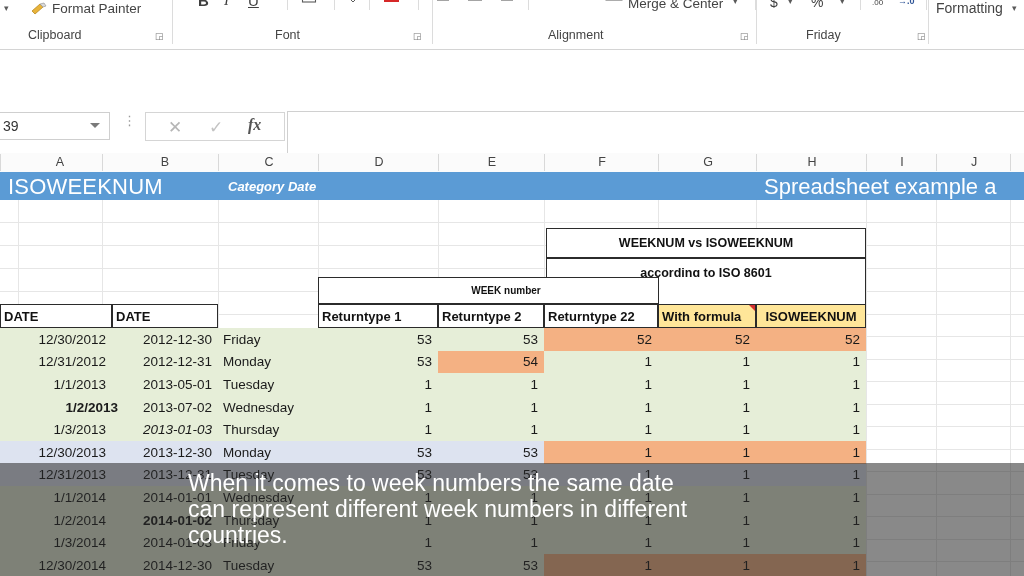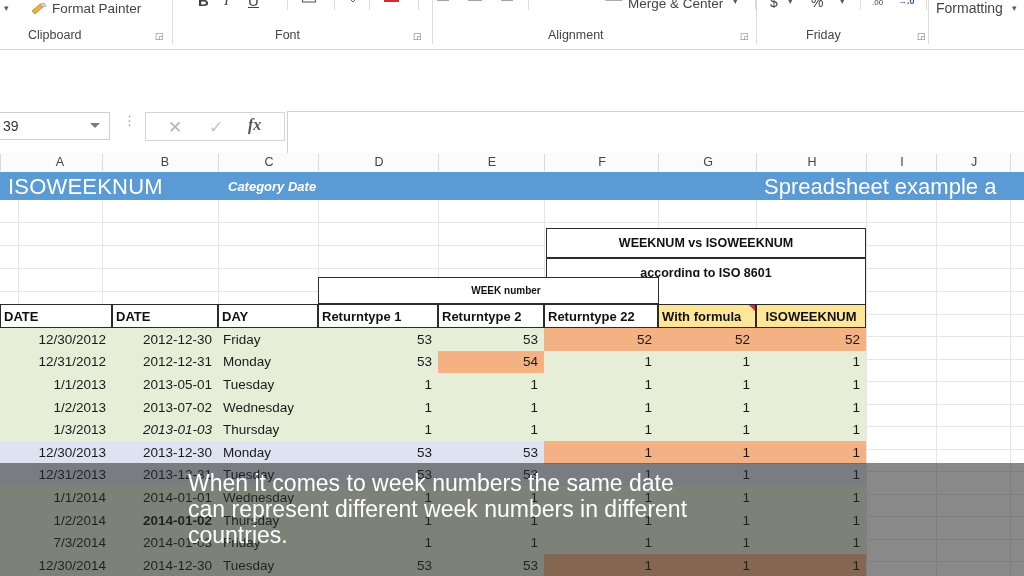--- a/index.html
+++ b/index.html
@@ -266,23 +266,20 @@
         <span>WEEK number</span>
       </div>
 
       <div class="bx" style="left:658px;top:105px;width:208px;height:27px;border-left:1px solid #2b2b2b;border-top:none;border-right:1px solid #2b2b2b;border-bottom:none;"></div>
 
       <div class="thead lft" style="left:0px;top:132px;width:112px;height:24px;">
         <span>DATE</span>
       </div>
       <div class="thead lft" style="left:112px;top:132px;width:106px;height:24px;">
         <span>DATE</span>
-      </div>
-      <div class="thead lft" style="left:218px;top:132px;width:100px;height:24px;">
-        <span>DAY</span>
       </div>
       <div class="thead lft" style="left:318px;top:132px;width:120px;height:24px;">
         <span>Returntype 1</span>
       </div>
       <div class="thead lft" style="left:438px;top:132px;width:106px;height:24px;">
         <span>Returntype 2</span>
       </div>
       <div class="thead lft" style="left:544px;top:132px;width:114px;height:24px;">
         <span>Returntype 22</span>
       </div>
@@ -316,21 +313,21 @@
           <div class="cell" style="left: 0px; top: 201.2px; width: 866px; height: 22.6px; background: rgb(230, 238, 216);"></div>
           <div class="cell r" style="left: 0px; top: 201.2px; width: 112px; height: 22.6px;">1/1/2013</div>
           <div class="cell r" style="left: 112px; top: 201.2px; width: 106px; height: 22.6px;">2013-05-01</div>
           <div class="cell l" style="left: 220px; top: 201.2px; width: 98px; height: 22.6px;">Tuesday</div>
           <div class="cell r" style="left: 318px; top: 201.2px; width: 120px; height: 22.6px;">1</div>
           <div class="cell r" style="left: 438px; top: 201.2px; width: 106px; height: 22.6px;">1</div>
           <div class="cell r" style="left: 544px; top: 201.2px; width: 114px; height: 22.6px;">1</div>
           <div class="cell r" style="left: 658px; top: 201.2px; width: 98px; height: 22.6px;">1</div>
           <div class="cell r" style="left: 756px; top: 201.2px; width: 110px; height: 22.6px;">1</div>
           <div class="cell" style="left: 0px; top: 223.8px; width: 866px; height: 22.6px; background: rgb(230, 238, 216);"></div>
-          <div class="cell r" style="left: 0px; top: 223.8px; width: 112px; height: 22.6px;">1/2/2013</div>
+          <div class="cell r" style="left: 12px; top: 223.8px; width: 112px; height: 22.6px; font-weight: bold;">1/2/2013</div>
           <div class="cell r" style="left: 112px; top: 223.8px; width: 106px; height: 22.6px;">2013-07-02</div>
           <div class="cell l" style="left: 220px; top: 223.8px; width: 98px; height: 22.6px;">Wednesday</div>
           <div class="cell r" style="left: 318px; top: 223.8px; width: 120px; height: 22.6px;">1</div>
           <div class="cell r" style="left: 438px; top: 223.8px; width: 106px; height: 22.6px;">1</div>
           <div class="cell r" style="left: 544px; top: 223.8px; width: 114px; height: 22.6px;">1</div>
           <div class="cell r" style="left: 658px; top: 223.8px; width: 98px; height: 22.6px;">1</div>
           <div class="cell r" style="left: 756px; top: 223.8px; width: 110px; height: 22.6px;">1</div>
           <div class="cell" style="left: 0px; top: 246.4px; width: 866px; height: 22.6px; background: rgb(230, 238, 216);"></div>
           <div class="cell r" style="left: 0px; top: 246.4px; width: 112px; height: 22.6px;">1/3/2013</div>
           <div class="cell r" style="left: 112px; top: 246.4px; width: 106px; height: 22.6px; font-style: italic;">2013-01-03</div>
@@ -370,21 +367,21 @@
           <div class="cell" style="left: 0px; top: 336.8px; width: 866px; height: 22.6px; background: rgb(230, 238, 216);"></div>
           <div class="cell r" style="left: 0px; top: 336.8px; width: 112px; height: 22.6px; padding-left: 30px;">1/2/2014</div>
           <div class="cell r" style="left: 112px; top: 336.8px; width: 106px; height: 22.6px; font-weight: bold;">2014-01-02</div>
           <div class="cell l" style="left: 220px; top: 336.8px; width: 98px; height: 22.6px;">Thursday</div>
           <div class="cell r" style="left: 318px; top: 336.8px; width: 120px; height: 22.6px;">1</div>
           <div class="cell r" style="left: 438px; top: 336.8px; width: 106px; height: 22.6px;">1</div>
           <div class="cell r" style="left: 544px; top: 336.8px; width: 114px; height: 22.6px;">1</div>
           <div class="cell r" style="left: 658px; top: 336.8px; width: 98px; height: 22.6px;">1</div>
           <div class="cell r" style="left: 756px; top: 336.8px; width: 110px; height: 22.6px;">1</div>
           <div class="cell" style="left: 0px; top: 359.4px; width: 866px; height: 22.6px; background: rgb(230, 238, 216);"></div>
-          <div class="cell r" style="left: 0px; top: 359.4px; width: 112px; height: 22.6px;">7/3/2014</div>
+          <div class="cell r" style="left: 0px; top: 359.4px; width: 112px; height: 22.6px;">1/3/2014</div>
           <div class="cell r" style="left: 112px; top: 359.4px; width: 106px; height: 22.6px;">2014-01-03</div>
           <div class="cell l" style="left: 220px; top: 359.4px; width: 98px; height: 22.6px;">Friday</div>
           <div class="cell r" style="left: 318px; top: 359.4px; width: 120px; height: 22.6px;">1</div>
           <div class="cell r" style="left: 438px; top: 359.4px; width: 106px; height: 22.6px;">1</div>
           <div class="cell r" style="left: 544px; top: 359.4px; width: 114px; height: 22.6px;">1</div>
           <div class="cell r" style="left: 658px; top: 359.4px; width: 98px; height: 22.6px;">1</div>
           <div class="cell r" style="left: 756px; top: 359.4px; width: 110px; height: 22.6px;">1</div>
           <div class="cell" style="left: 0px; top: 382px; width: 866px; height: 22.6px; background: rgb(230, 238, 216);"></div>
           <div class="cell r" style="left: 0px; top: 382px; width: 112px; height: 22.6px;">12/30/2014</div>
           <div class="cell r" style="left: 112px; top: 382px; width: 106px; height: 22.6px;">2014-12-30</div>

